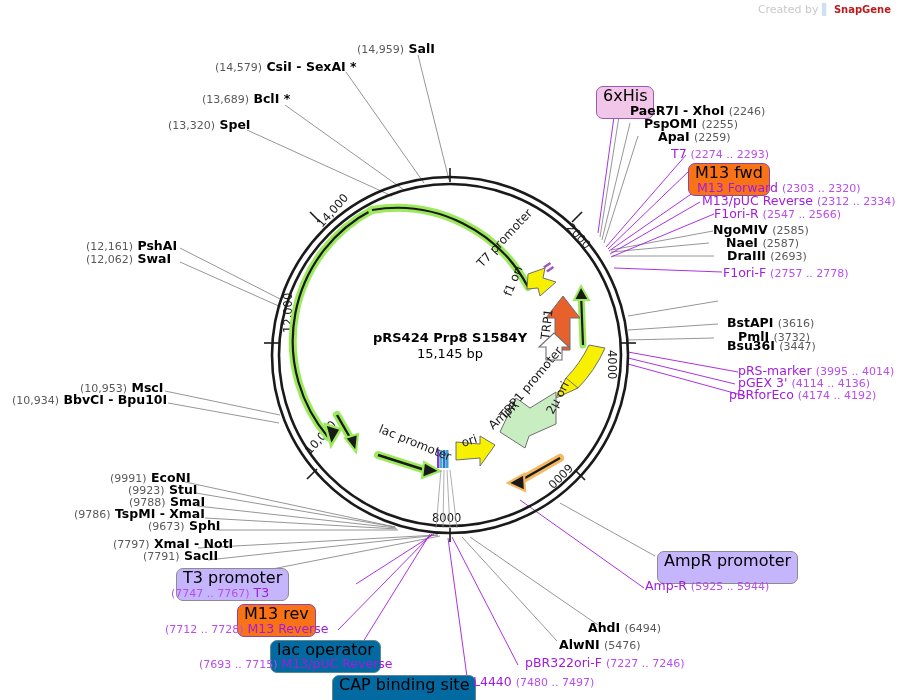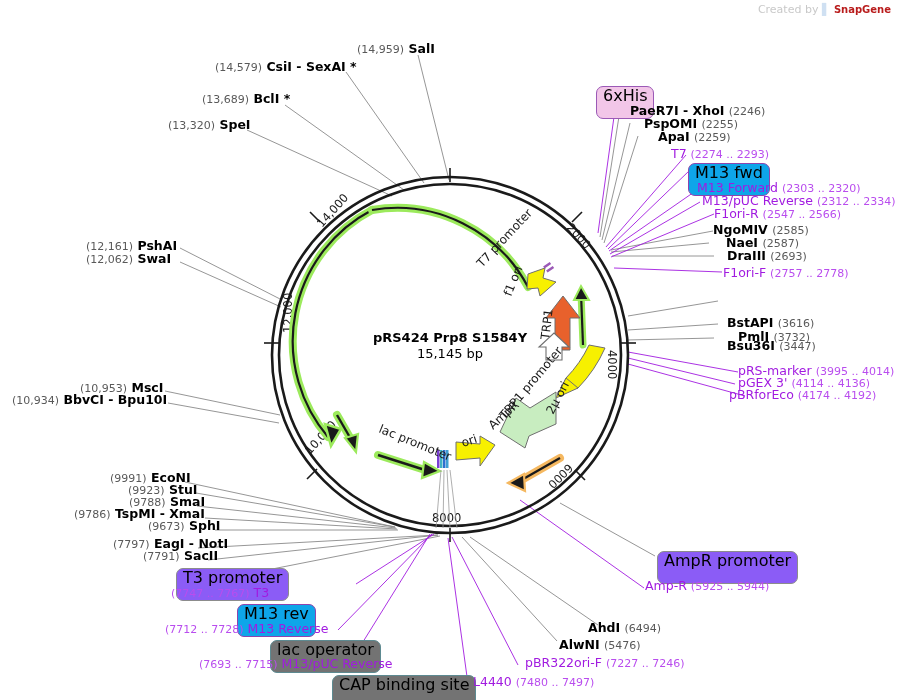--- a/index.html
+++ b/index.html
@@ -23,24 +23,24 @@
   .prim { font-size: 12.5px; color: #A11BE0; }
   .prim .pos { font-size: 11px; color: #B94DEE; }
 
   
   .badge {
     font-size: 16px; display: inline-block;
     padding: 1px 6px 13px 6px;
     border-radius: 7px;
     line-height: 1.05;
   }
-  .badge.white { background: #8b5cf6; border: 1px solid #8c8c8c; color: #000; }
+  .badge.white { background: #c4b5fd; border: 1px solid #8c8c8c; color: #000; }
   .badge.pink  { background: #f2c6e8; border: 1px solid #9b59b6; color: #000; }
-  .badge.purple{ background: #0ea5e9; border: 1px solid #8e44ad; color: #000; }
-  .badge.teal  { background: #737373; border: 1px solid #5d8a91; color: #000; }
+  .badge.purple{ background: #f97316; border: 1px solid #8e44ad; color: #000; }
+  .badge.teal  { background: #0369a1; border: 1px solid #5d8a91; color: #000; }
 
   .brand {
     position: absolute; right: 10px; top: 3px;
     font-size: 11px; color: #c9c9c9;
   }
   .brand .sg { color: #b91c1c; font-weight: bold; font-size: 10px; }
   .brand .mk { color: #cfe0f2; font-weight: bold; }
 
   .ctitle { font-size: 13px; font-weight: bold; fill: #000; }
   .csub   { font-size: 13px; fill: #000; }
@@ -280,21 +280,21 @@
   <div class="lbl enz" style="left:74px; top:508px;">
     <span class="pos">(9786)</span>
     <span class="nm">TspMI  - XmaI</span>
   </div>
   <div class="lbl enz" style="left:148px; top:520px;">
     <span class="pos">(9673)</span>
     <span class="nm">SphI</span>
   </div>
   <div class="lbl enz" style="left:113px; top:538px;">
     <span class="pos">(7797)</span>
-    <span class="nm">EagI  - NotI</span>
+    <span class="nm">XmaI  - NotI</span>
   </div>
   <div class="lbl enz" style="left:143px; top:550px;">
     <span class="pos">(7791)</span>
     <span class="nm">SacII</span>
   </div>
 
   <div class="lbl" style="left:176px; top:568px;">
     <span class="badge white">T3 promoter</span>
   </div>
   <div class="lbl prim" style="left:171px; top:587px;">

